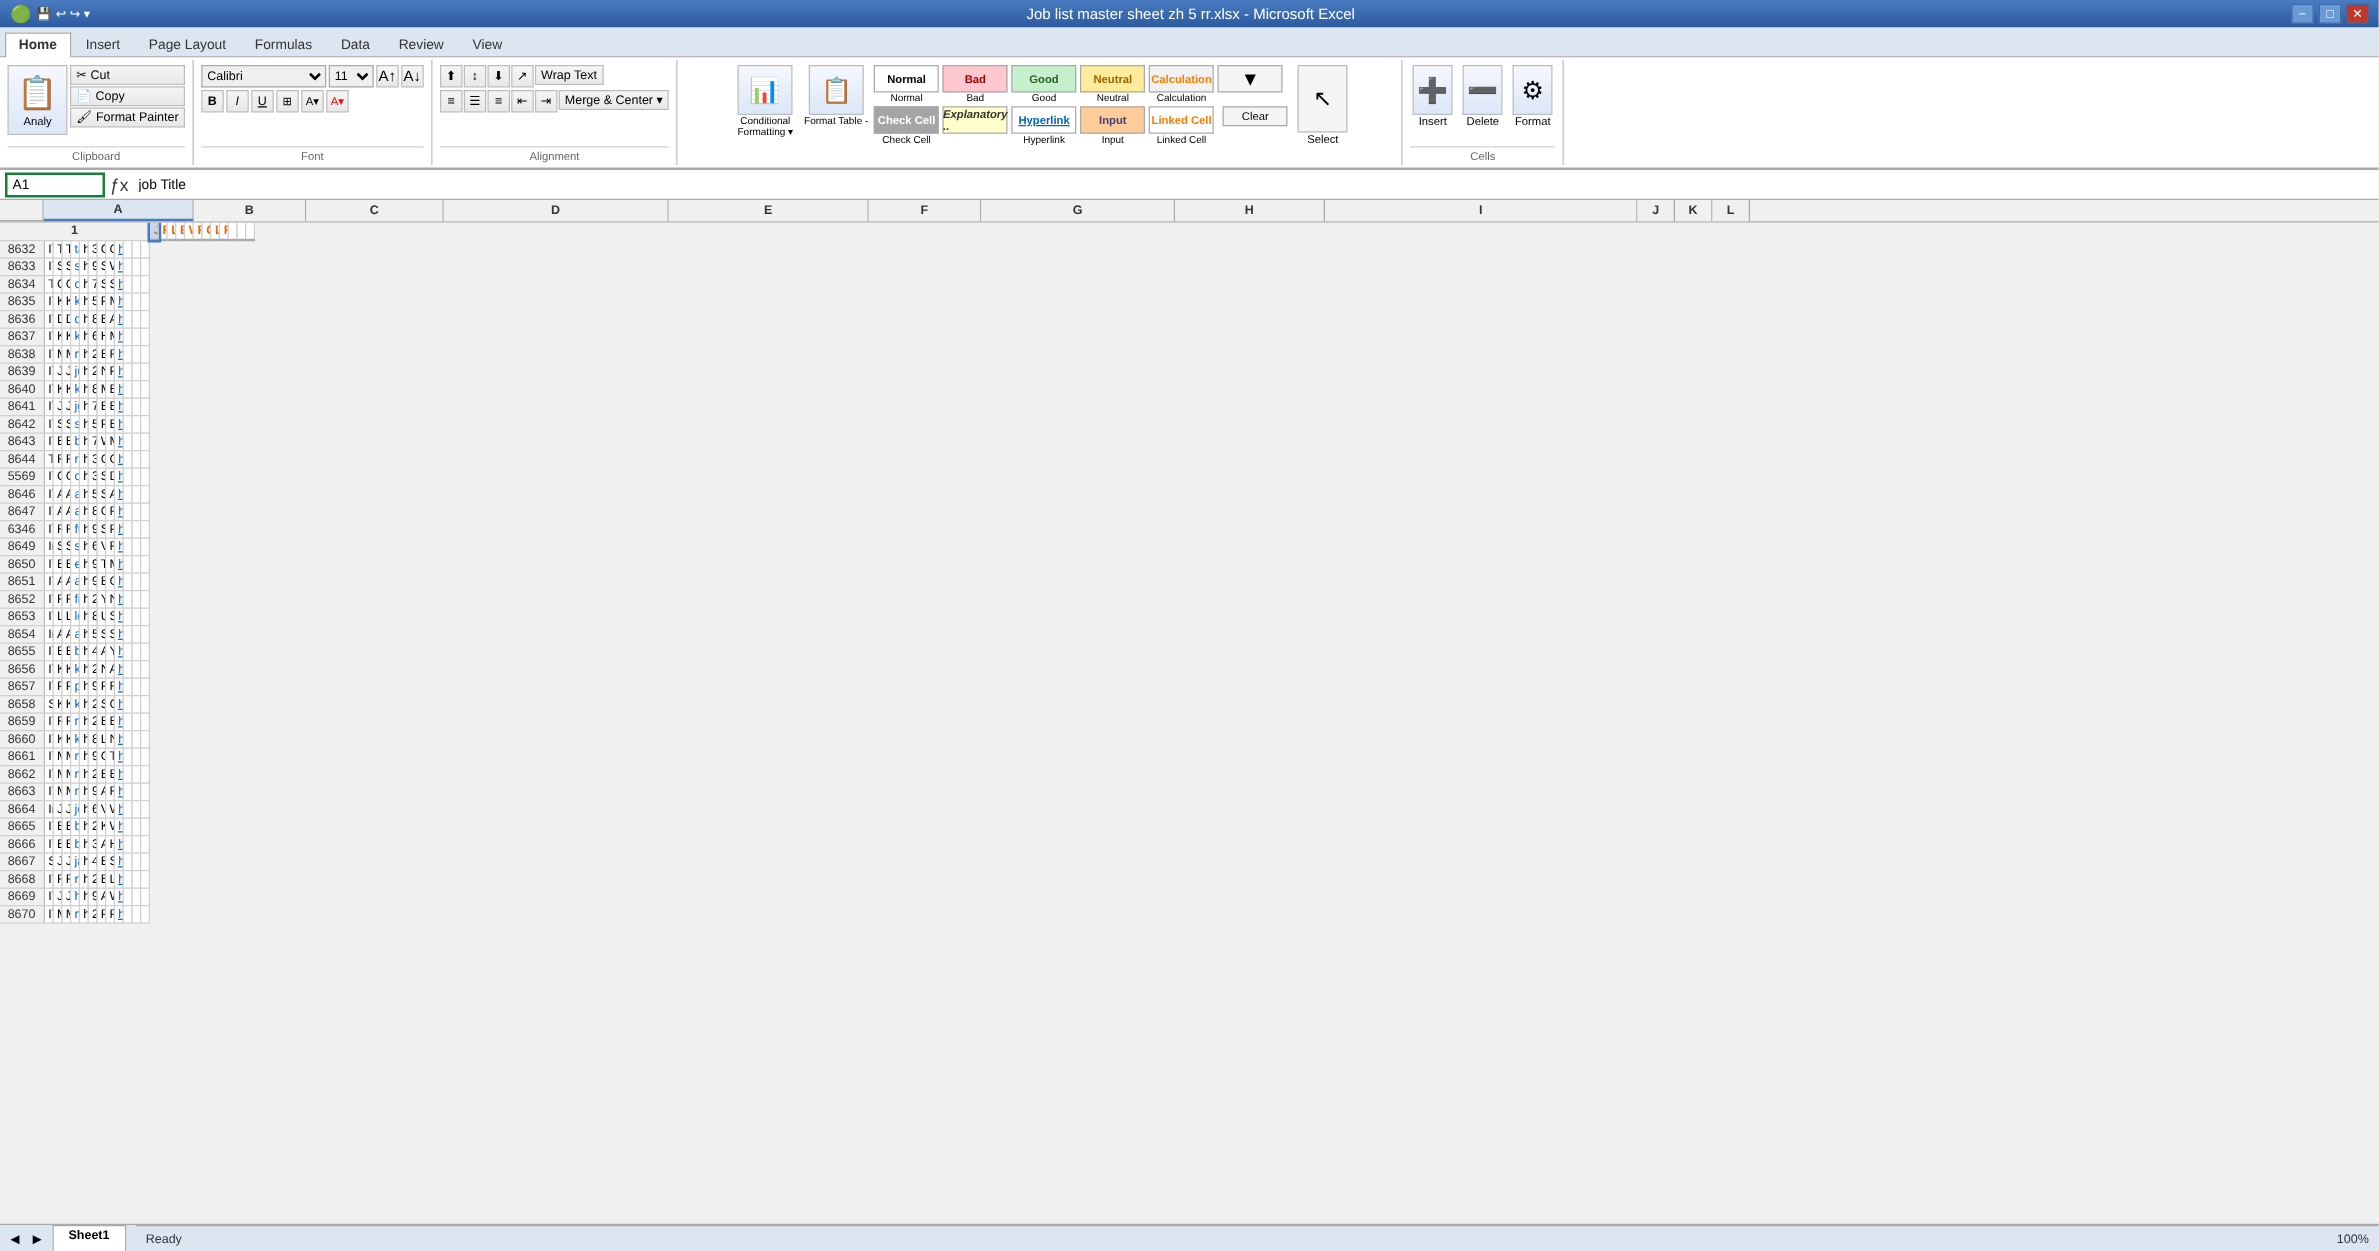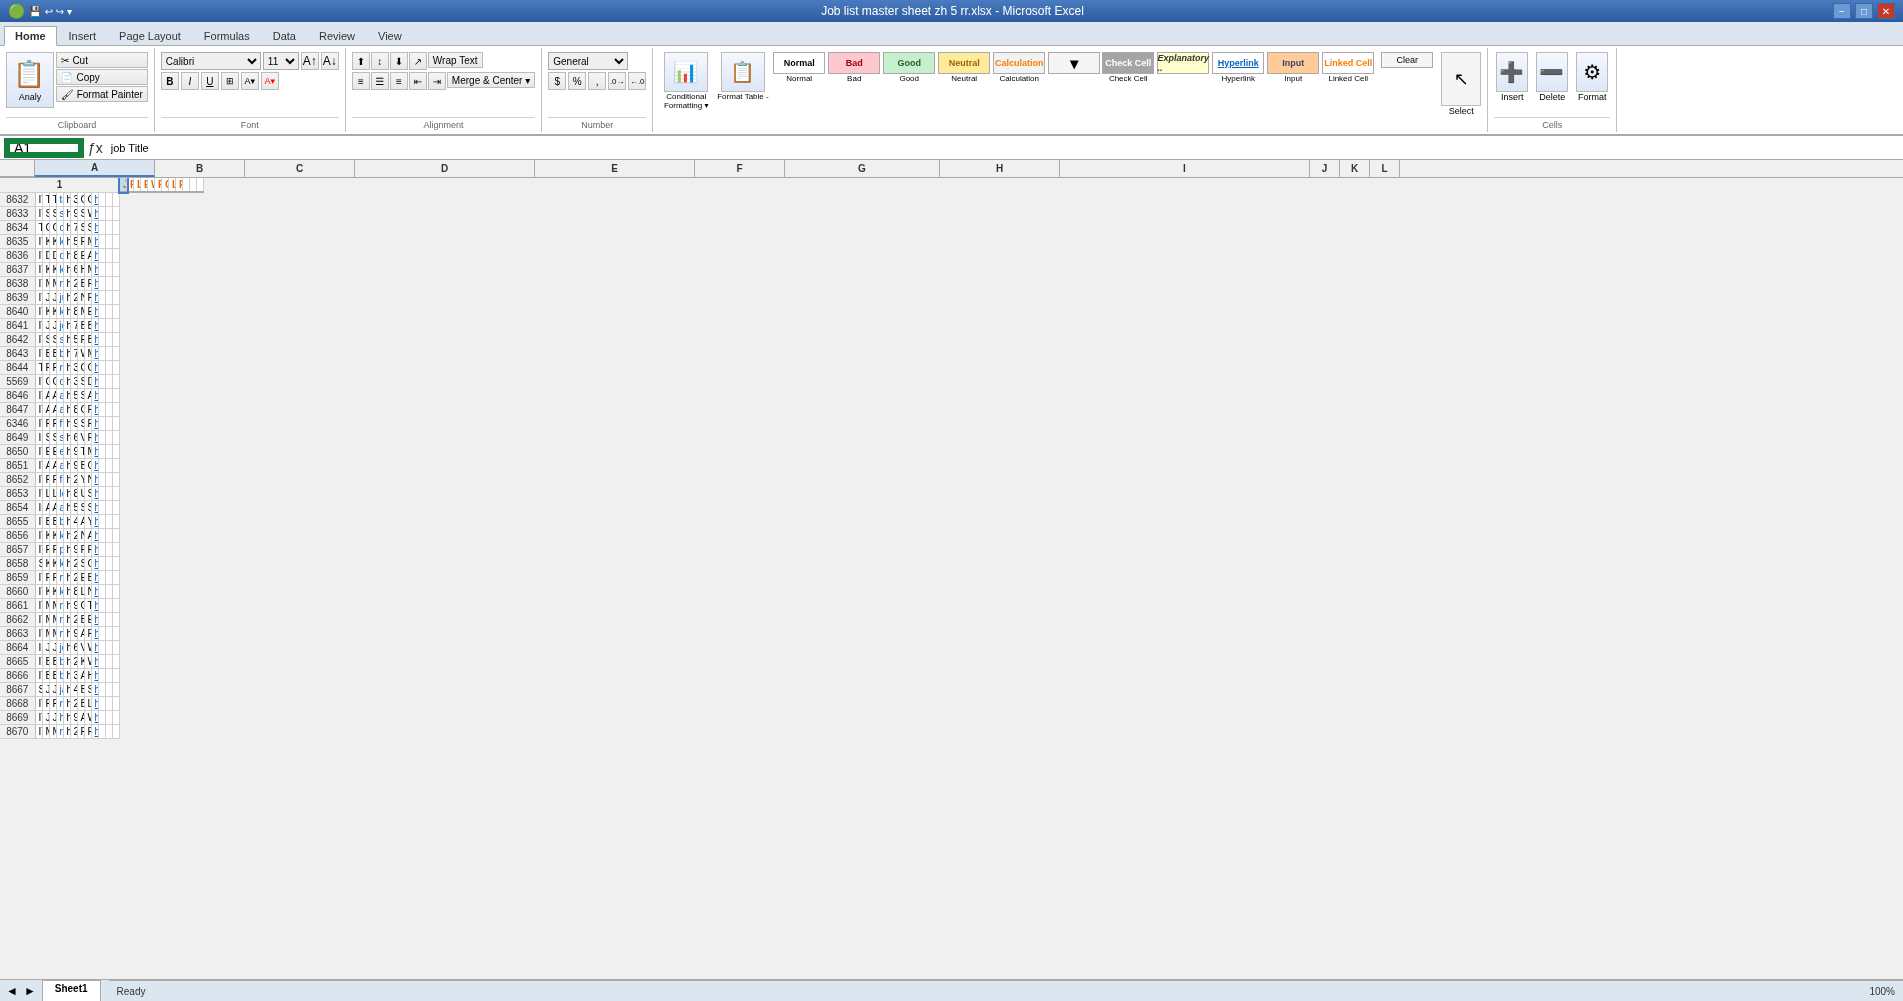--- a/index.html
+++ b/index.html
@@ -115,23 +115,23 @@
       border-bottom: 1px solid #aaa;
       display: flex;
       align-items: center;
       height: 24px;
       padding: 0 4px;
       gap: 4px;
     }
     .name-box {
       width: 80px;
       height: 20px;
-      border: 6px solid #15803d;
+      border: 2px solid #15803d;
       padding: 0 4px;
-      font-size: 14px;
+      font-size: 11px;
     }
     .formula-btn { font-size: 14px; cursor: pointer; color: #333; }
     .formula-input {
       flex: 1;
       height: 20px;
       border: none;
       outline: none;
       font-size: 11px;
       padding: 0 4px;
     }
@@ -434,51 +434,36 @@
           <div class="icon-btn">⇤</div>
           <div class="icon-btn">⇥</div>
           <div class="small-btn" style="width:auto;padding:0 4px;">
             <span>Merge &amp; Center ▾</span>
           </div>
         </div>
       </div>
       <div class="ribbon-group-label">Alignment</div>
     </div>
 
-    <div class="ribbon-group" style="min-width:90px;">
-      <div class="ribbon-group-content" style="flex-direction:column;gap:2px;">
-        <select class="num-select">
-          <option>General</option>
-        </select>
-        <div class="num-row">
-          <div class="icon-btn">$</div>
-          <div class="icon-btn">%</div>
-          <div class="icon-btn">,</div>
-          <div class="icon-btn" style="font-size:8px;">.0→</div>
-          <div class="icon-btn" style="font-size:8px;">←.0</div>
-        </div>
-      </div>
-      <div class="ribbon-group-label">Number</div>
-    </div>
 
     <div class="ribbon-group" style="min-width:580px;">
       <div class="ribbon-group-content" style="flex-direction:column;gap:2px;flex:1;">
         <div style="display:flex;gap:4px;align-items:flex-start;flex:1;">
 
           <div style="display:flex;flex-direction:column;align-items:center;width:54px;cursor:pointer;">
             <div style="font-size:20px;width:44px;height:40px;display:flex;align-items:center;justify-content:center;border:1px solid #bbb;background:linear-gradient(to bottom,#f5f8fe,#dce6f8);">📊</div>
             <div style="font-size:8px;text-align:center;width:54px;">Conditional<br>Formatting ▾</div>
           </div>
 
           <div style="display:flex;flex-direction:column;align-items:center;width:52px;cursor:pointer;">
             <div style="font-size:20px;width:44px;height:40px;display:flex;align-items:center;justify-content:center;border:1px solid #bbb;background:linear-gradient(to bottom,#f5f8fe,#dce6f8);">📋</div>
             <div style="font-size:8px;text-align:left;width:52px;">Format Table -</div>
           </div>
 
-          <div style="display:flex;flex-direction:row;gap:2px;">
+          <div style="display:flex;flex-direction:column;gap:2px;">
             <div style="display:flex;gap:3px;">
               <div style="display:flex;flex-direction:column;align-items:center;cursor:pointer;">
                 <div class="style-swatch normal-style">Normal</div>
                 <div style="font-size:8px;">Normal</div>
               </div>
               <div style="display:flex;flex-direction:column;align-items:center;cursor:pointer;">
                 <div class="style-swatch bad-style">Bad</div>
                 <div style="font-size:8px;">Bad</div>
               </div>
               <div style="display:flex;flex-direction:column;align-items:center;cursor:pointer;">

